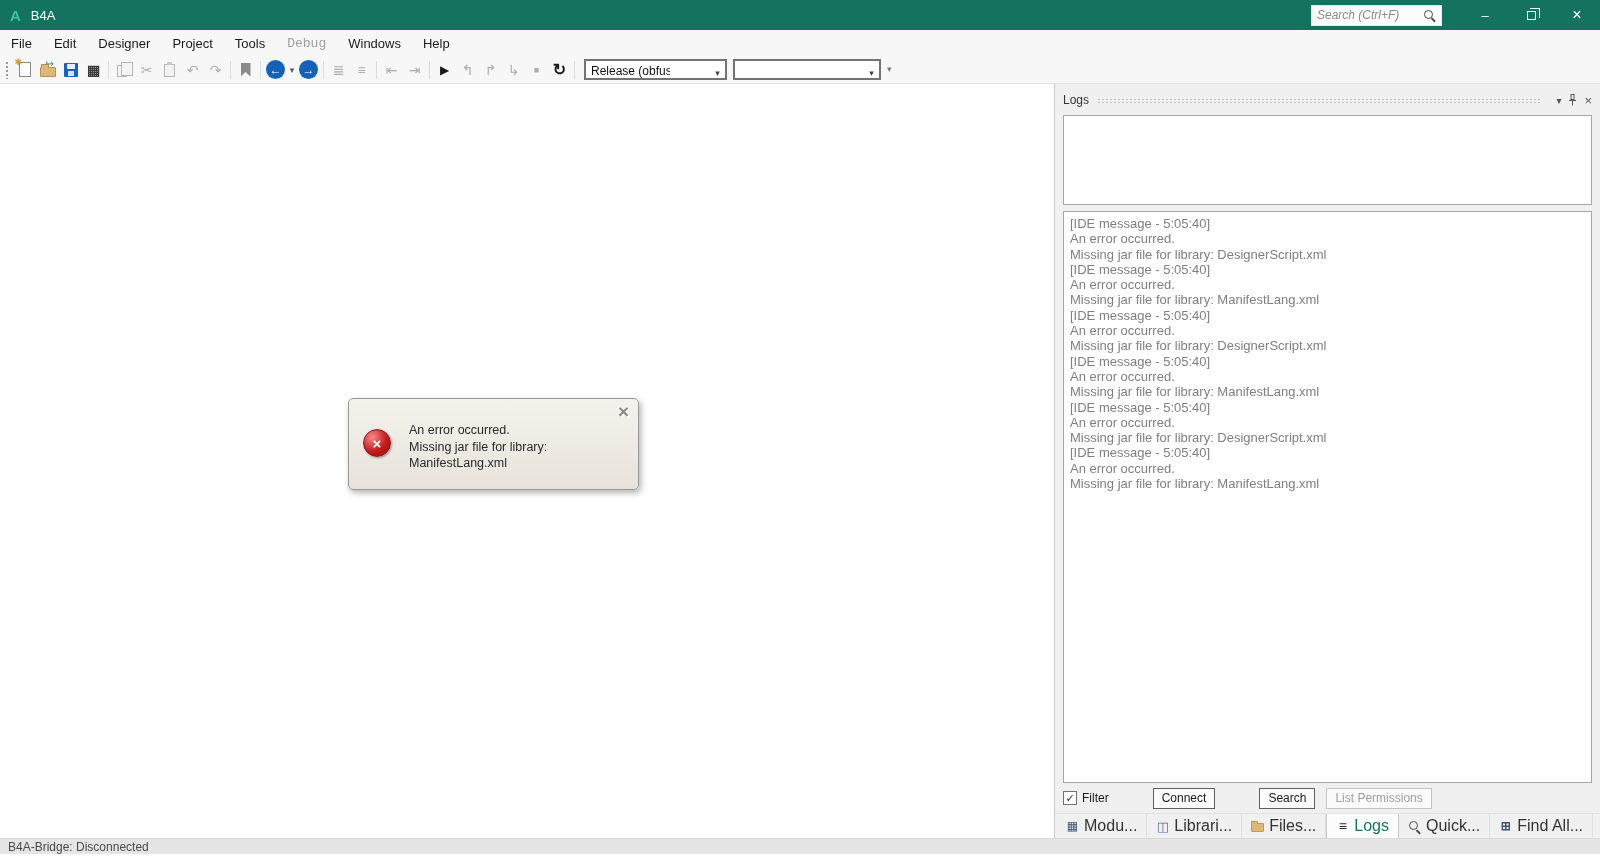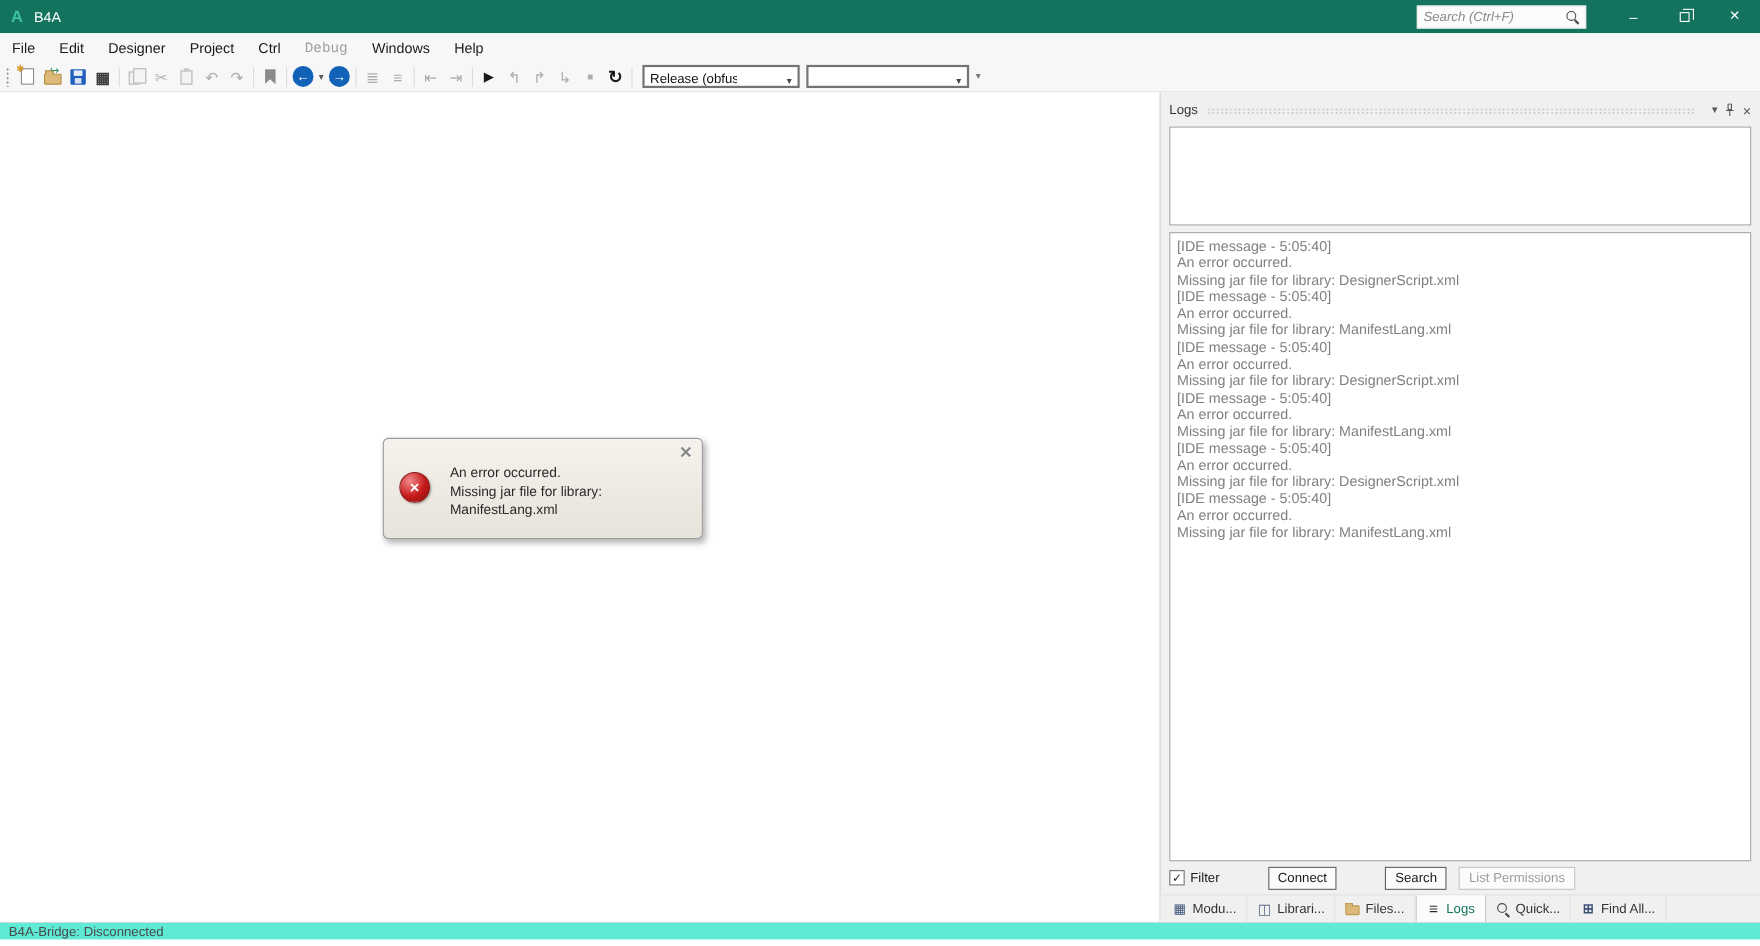--- a/index.html
+++ b/index.html
@@ -3,21 +3,21 @@
 <meta charset="utf-8">
 <style>
   * { margin:0; padding:0; box-sizing:border-box; }
   html,body { width:1600px; height:860px; font-family:"Liberation Sans", sans-serif; background:#fff; overflow:hidden; }
 
   
   .titlebar { height:30px; background:#14735F; display:flex; align-items:center; color:#fff; }
   .logo { margin-left:10px; color:#3EC3A4; font-weight:bold; font-size:15px; }
   .apptitle { margin-left:10px; font-size:13px; }
   .tb-spacer { flex:1; }
-  .searchbox { width:154px; height:21px; background:#FCFCFC; border:1px solid #E8E8E8; display:flex; align-items:center; padding:0 5px; }
+  .searchbox { width:131px; height:21px; background:#FCFCFC; border:1px solid #E8E8E8; display:flex; align-items:center; padding:0 5px; }
   .searchbox input { flex:1; border:none; outline:none; background:transparent; font-size:12px; font-style:italic; color:#333; font-family:"Liberation Sans", sans-serif; min-width:0; }
   .searchbox input::placeholder { color:#8a8a8a; font-style:italic; }
   .mag { position:relative; width:13px; height:13px; }
   .mag::before { content:""; position:absolute; top:1px; left:1px; width:7px; height:7px; border:1.5px solid #4a4a4a; border-radius:50%; }
   .mag::after { content:""; position:absolute; bottom:1px; right:0; width:5px; height:1.5px; background:#4a4a4a; transform:rotate(45deg); }
   .winbtn { width:46px; height:30px; display:flex; align-items:center; justify-content:center; font-size:13px; color:#fff; }
   .restore-glyph { width:9px; height:9px; border:1px solid #fff; position:relative; }
   .restore-glyph::before { content:""; position:absolute; top:-4px; left:2px; width:9px; height:9px; border-top:1px solid #fff; border-right:1px solid #fff; }
 
   
@@ -70,35 +70,35 @@
   .emptybox { margin:5px 8px 0 8px; height:90px; background:#fff; border:1px solid #A6A6A6; }
   .logbox { margin:6px 8px 0 8px; flex:1; background:#fff; border:1px solid #A6A6A6; padding:4px 6px; overflow:hidden; font-size:13px; color:#808080; line-height:15.3px; }
   .filterrow { height:30px; display:flex; align-items:center; padding:0 8px; font-size:12px; color:#1a1a1a; }
   .checkbox { width:14px; height:14px; border:1px solid #707070; background:#fff; display:flex; align-items:center; justify-content:center; font-size:11px; color:#2b2b2b; margin-right:5px; }
   .btn { height:21px; border:1px solid #8A8A8A; background:#FBFBFB; font-size:12px; color:#1a1a1a; display:flex; align-items:center; padding:0 8px; margin-left:11px; }
   .btn.primary { border-color:#5f5f5f;margin-left:44px; }
   .btn.disabled { border-color:#C4C4C4; color:#9E9E9E; }
 
   
   .tabstrip { height:25px; display:flex; background:#F0F0F0; border-top:1px solid #E2E2E2; align-items:stretch; padding-left:2px; }
-  .tab { display:flex; align-items:center; gap:5px; padding:0 9px; font-size:12px; color:#333; border-right:1px solid #E0E0E0; }
+  .tab { display:flex; align-items:center; gap:5px; padding:0 9px; font-size:16px; color:#333; border-right:1px solid #E0E0E0; }
   .tab.active { background:#FCFCFC; color:#16735F; border-left:1px solid #C8C8C8; border-right:1px solid #C8C8C8; }
   .ti { width:13px; height:13px; display:inline-flex; align-items:center; justify-content:center; font-size:12px; }
   .icon-modules-icon::before { content:"▦"; color:#3D5277; }
   .icon-libraries-icon::before { content:"◫"; color:#5A6C8A; font-size:13px; }
   .icon-files-icon { width:13px; height:9px; background:#DCB979; border:1px solid #C09A50; border-radius:1px; position:relative; margin-top:3px; }
   .icon-files-icon::before { content:""; position:absolute; top:-3px; left:-1px; width:5px; height:2px; background:#DCB979; border:1px solid #C09A50; border-bottom:none; }
   .icon-logs-icon::before { content:"≡"; color:#2b2b2b; font-weight:bold; font-size:14px; }
   .icon-quick-search-icon { position:relative; }
   .icon-quick-search-icon::before { content:""; position:absolute; top:1px; left:1px; width:7px; height:7px; border:1.5px solid #4a4a4a; border-radius:50%; }
   .icon-quick-search-icon::after { content:""; position:absolute; bottom:0; right:0; width:5px; height:1.5px; background:#4a4a4a; transform:rotate(45deg); }
   .icon-find-all-icon::before { content:"⊞"; color:#3D5277; font-weight:bold; }
 
   
-  .statusbar { height:16px; background:#5eead4; border-top:1px solid #D9D9D9; display:flex; align-items:center; font-size:12px; color:#4a4a4a; padding-left:8px; }
+  .statusbar { height:16px; background:#e5e5e5; border-top:1px solid #D9D9D9; display:flex; align-items:center; font-size:12px; color:#4a4a4a; padding-left:8px; }
 
   .pin-svg { display:block; }
 </style>
 </head>
 <body>
 
 <div class="titlebar">
   <span class="logo">A</span>
   <span class="apptitle">B4A</span>
   <div class="tb-spacer"></div>
@@ -130,21 +130,21 @@
 
     <div class="menuitem">
       <span>Designer</span>
     </div>
 
     <div class="menuitem">
       <span>Project</span>
     </div>
 
     <div class="menuitem">
-      <span>Ctrl</span>
+      <span>Tools</span>
     </div>
 
     <div class="menuitem disabled">
       <span>Debug</span>
     </div>
 
     <div class="menuitem">
       <span>Windows</span>
     </div>
 

